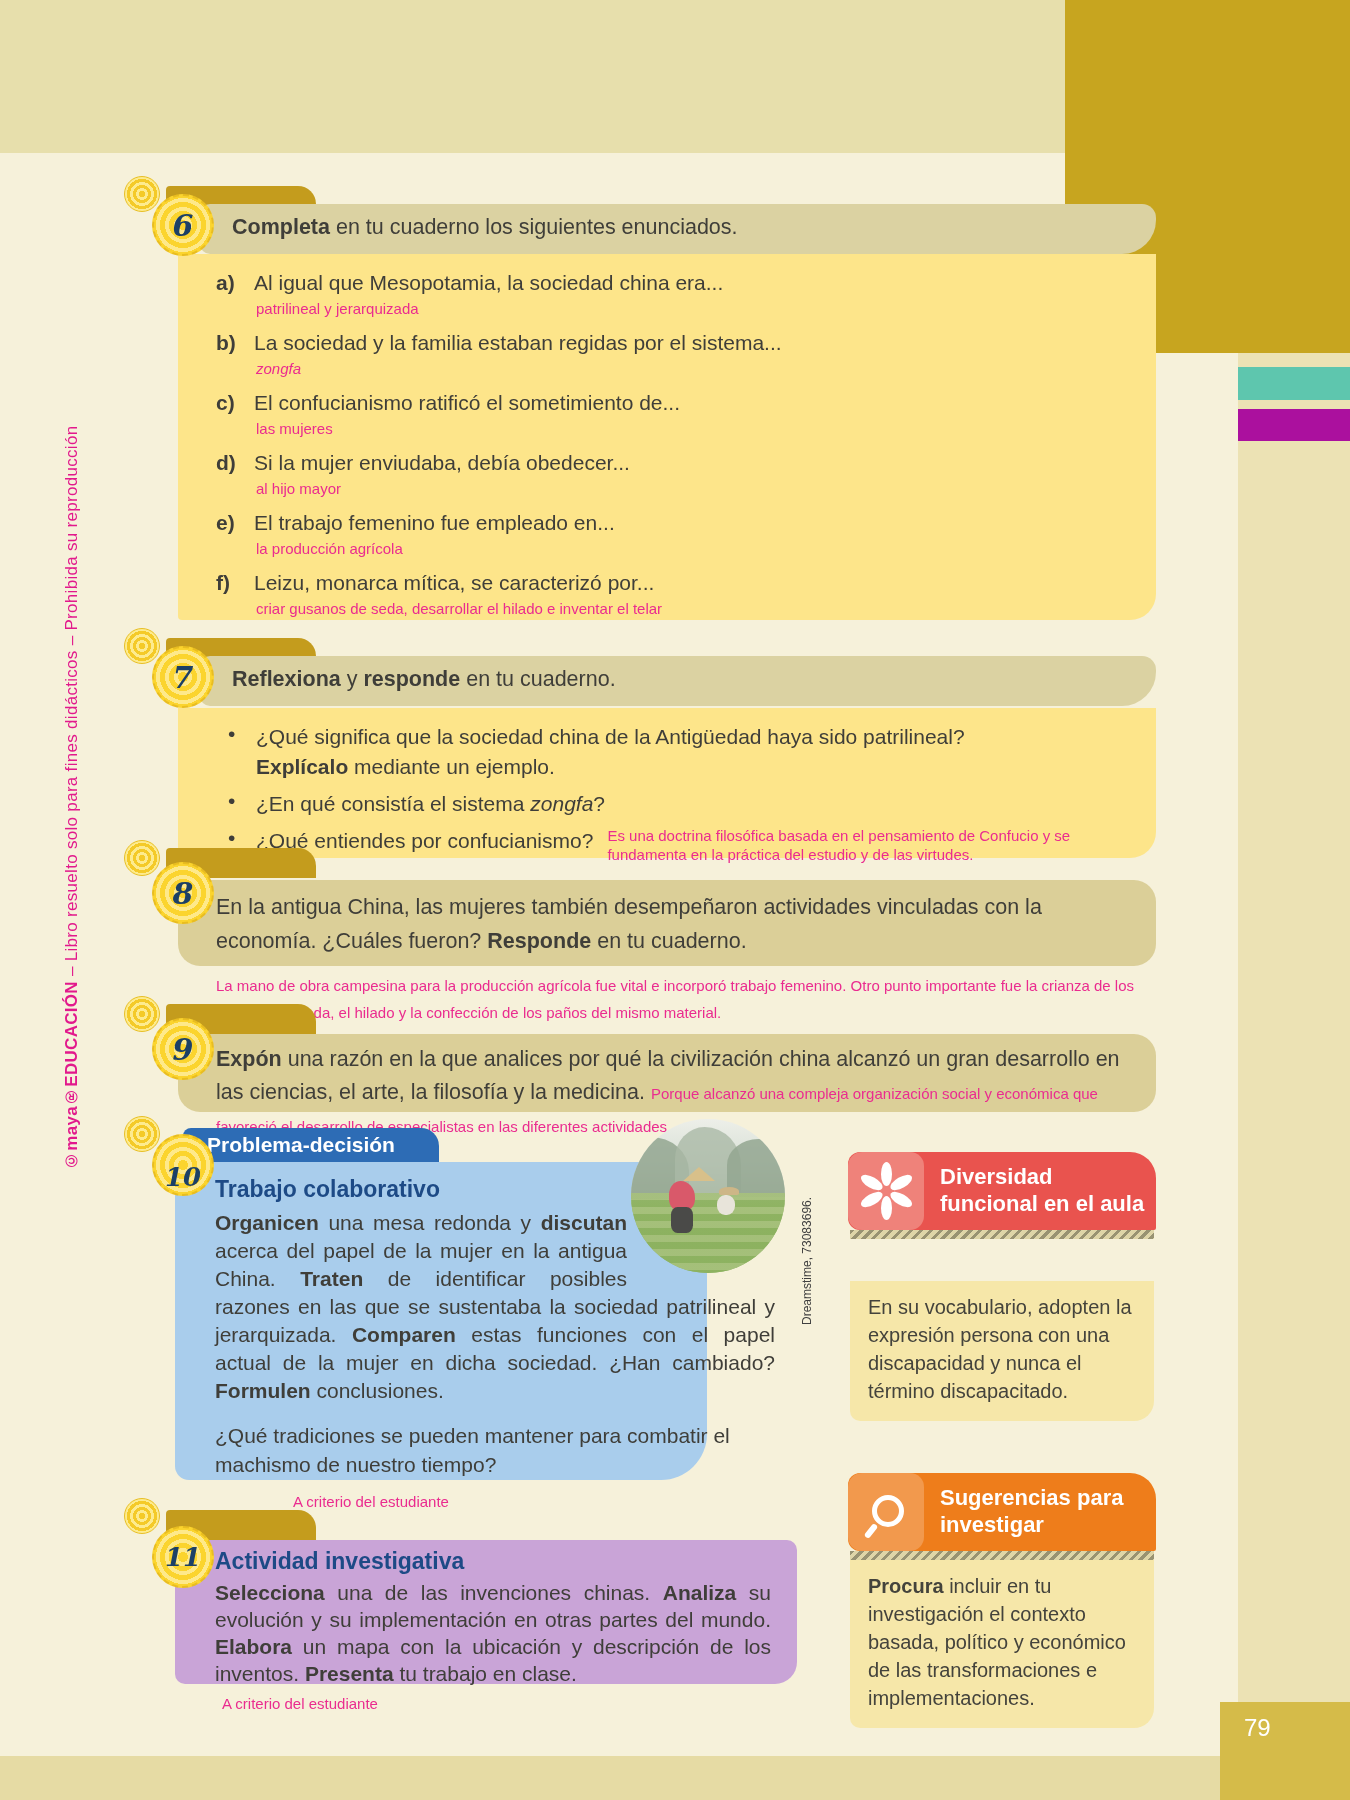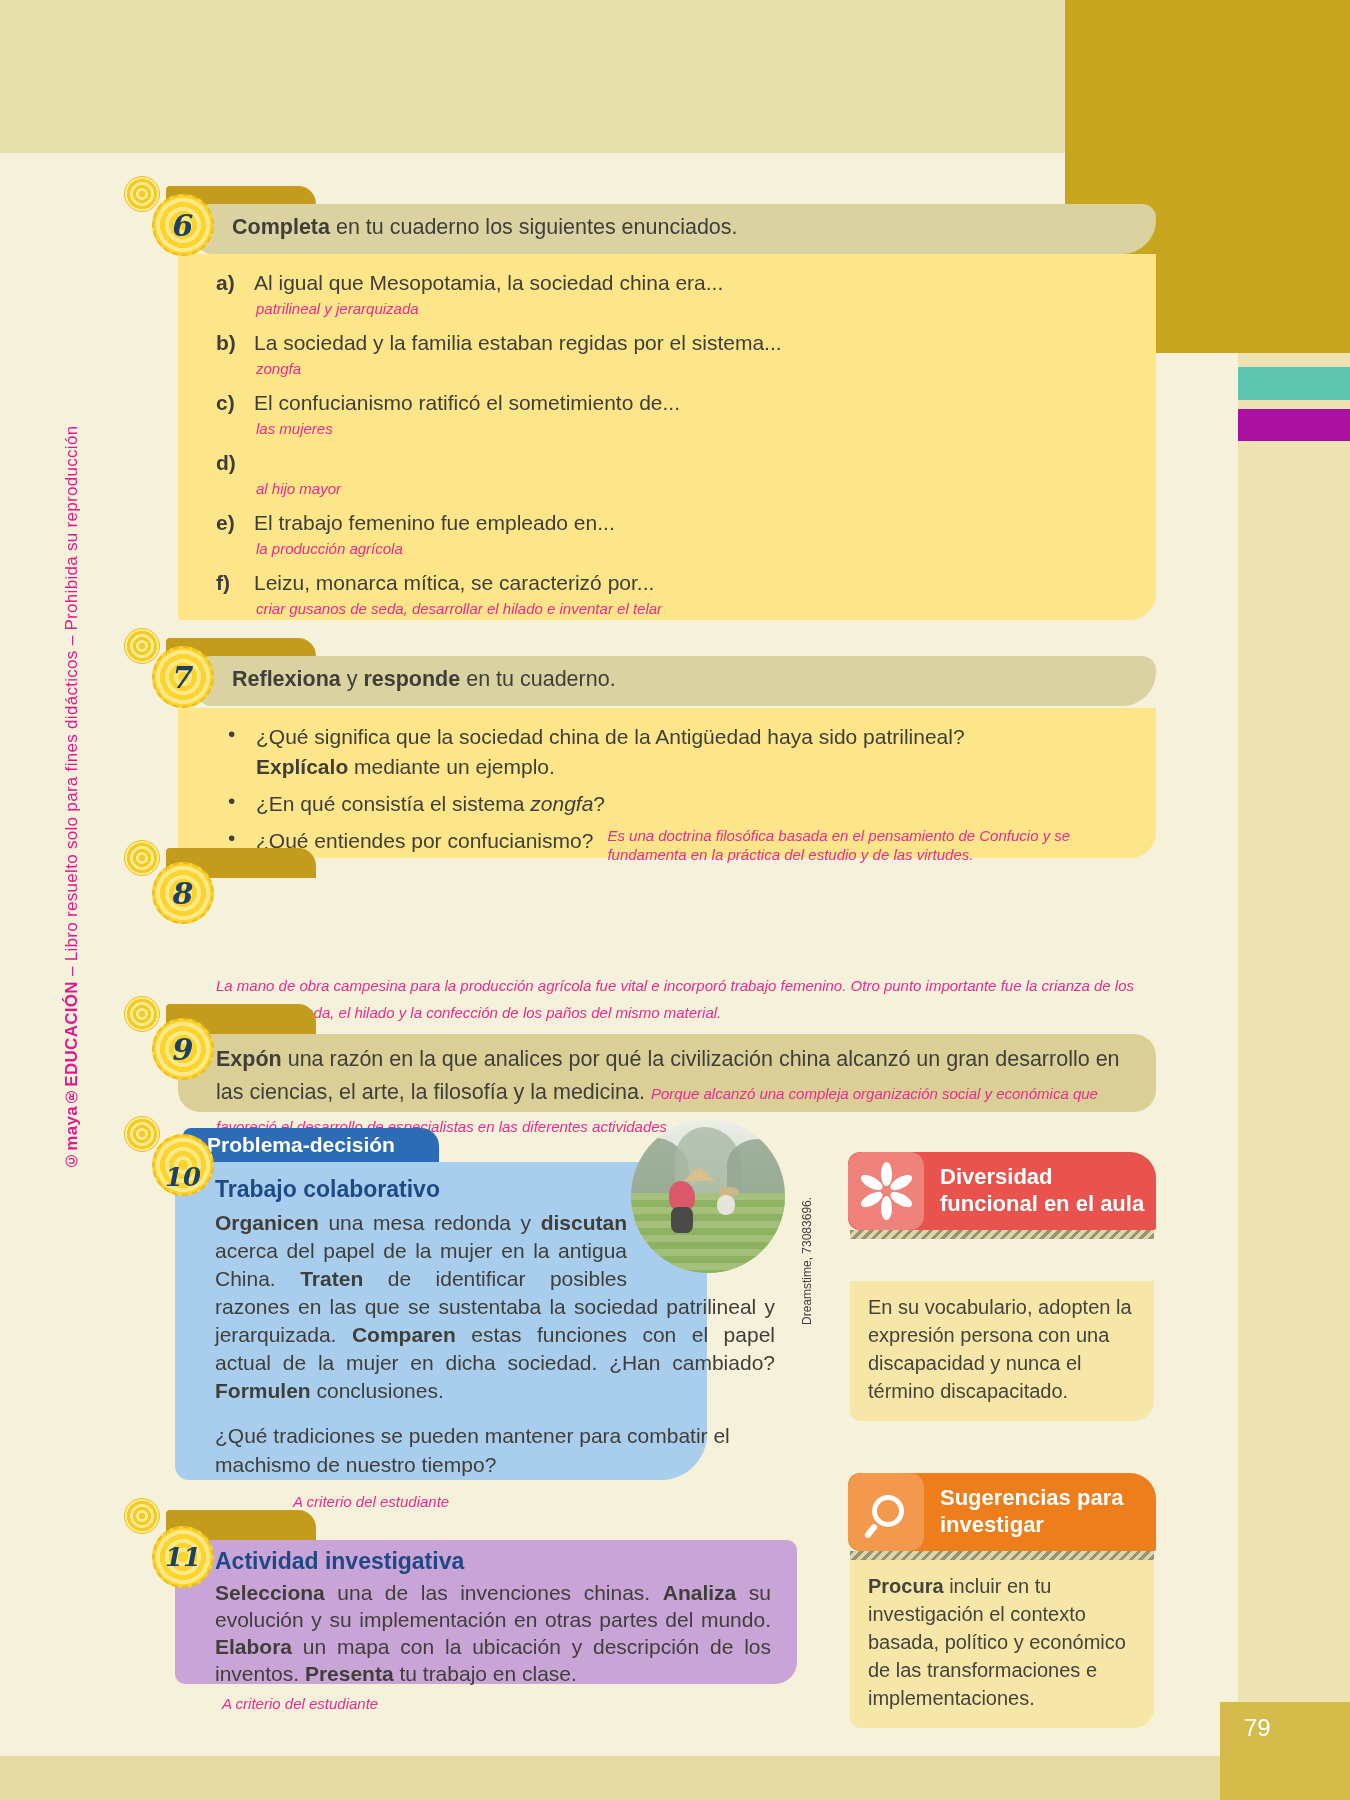--- a/index.html
+++ b/index.html
@@ -34,21 +34,21 @@
   .badge span{font-family:"DejaVu Serif",serif;font-style:italic;font-weight:bold;
     font-size:30px;color:#1c4066;}
 
   .hbar{left:200px;width:956px;height:50px;background:#dbd2a2;border-radius:10px 14px 34px 10px;}
   .hbar .t{position:absolute;left:32px;top:11px;font-size:21.5px;color:#3f3e39;}
 
   .panel-yellow{left:178px;width:978px;background:#fde58a;border-radius:0 0 26px 4px;}
   .panel-tan{left:178px;width:978px;background:#dbcf98;border-radius:6px 22px 22px 22px;}
 
   .bodytext{font-size:21.5px;color:#3f3e39;}
-  .ans{font-size:15px;color:#ea2c8f;line-height:19px;font-style:italic;}
+  .ans{font-size:15px;color:#ea2c8f;line-height:19px;}
 
   
   .item{margin-bottom:12px;}
   .item .row{display:flex;font-size:21px;color:#3f3e39;line-height:26px;}
   .item .lab{font-weight:bold;width:38px;flex:none;}
   .item .ans{margin-left:40px;margin-top:3px;}
 
   
   .bullet{display:flex;margin-bottom:7px;}
   .bullet .dot{width:28px;flex:none;font-size:21px;color:#3f3e39;}
@@ -142,20 +142,21 @@
     <div class="item">
       <div class="row">
           <span class="lab">c)</span>
           <span>El confucianismo ratificó el sometimiento de...</span>
         </div>
       <div class="ans">las mujeres</div>
     </div>
     <div class="item">
       <div class="row">
           <span class="lab">d)</span>
+          <span>Si la mujer enviudaba, debía obedecer...</span>
         </div>
       <div class="ans">al hijo mayor</div>
     </div>
     <div class="item">
       <div class="row">
           <span class="lab">e)</span>
           <span>El trabajo femenino fue empleado en...</span>
         </div>
       <div class="ans">la producción agrícola</div>
     </div>
@@ -190,20 +191,23 @@
       <span class="bt" style="white-space:nowrap;"><span>¿Qué entiendes por confucianismo?</span></span>
       <span class="ans" style="margin-left:14px;width:468px;">Es una doctrina filosófica basada en el pensamiento de Confucio y se fundamenta en la práctica del estudio y de las virtudes.</span>
     </div>
   </div>
   <div class="abs spiral" style="left:124px;top:628px;"></div>
   <div class="abs badge" style="left:152px;top:646px;">
       <span>7</span>
     </div>
 
   <div class="abs banner" style="left:166px;top:848px;"></div>
+  <div class="abs panel-tan" style="top:880px;height:86px;padding:10px 30px 0 38px;box-sizing:border-box;">
+    <div class="bodytext" style="line-height:34px;"><span>En la antigua China, las mujeres también desempeñaron actividades vinculadas con la economía. ¿Cuáles fueron? </span><span style="font-weight: bold;">Responde</span><span> en tu cuaderno.</span></div>
+  </div>
   <div class="abs ans" style="left:216px;top:972px;width:932px;line-height:27px;">La mano de obra campesina para la producción agrícola fue vital e incorporó trabajo femenino. Otro punto importante fue la crianza de los gusanos de seda, el hilado y la confección de los paños del mismo material.</div>
   <div class="abs spiral" style="left:124px;top:840px;"></div>
   <div class="abs badge" style="left:152px;top:862px;">
       <span>8</span>
     </div>
 
   <div class="abs banner" style="left:166px;top:1004px;"></div>
   <div class="abs panel-tan" style="top:1034px;height:78px;padding:9px 22px 0 38px;box-sizing:border-box;">
     <div class="bodytext" style="line-height:33px;"><span><span style="font-weight: bold;">Expón</span><span> una razón en la que analices por qué la civilización china alcanzó un gran desarrollo en las ciencias, el arte, la filosofía y la medicina.  </span></span><span class="ans">Porque alcanzó una compleja organización social y económica que favoreció el desarrollo de especialistas en las diferentes actividades.</span></div>
   </div>

